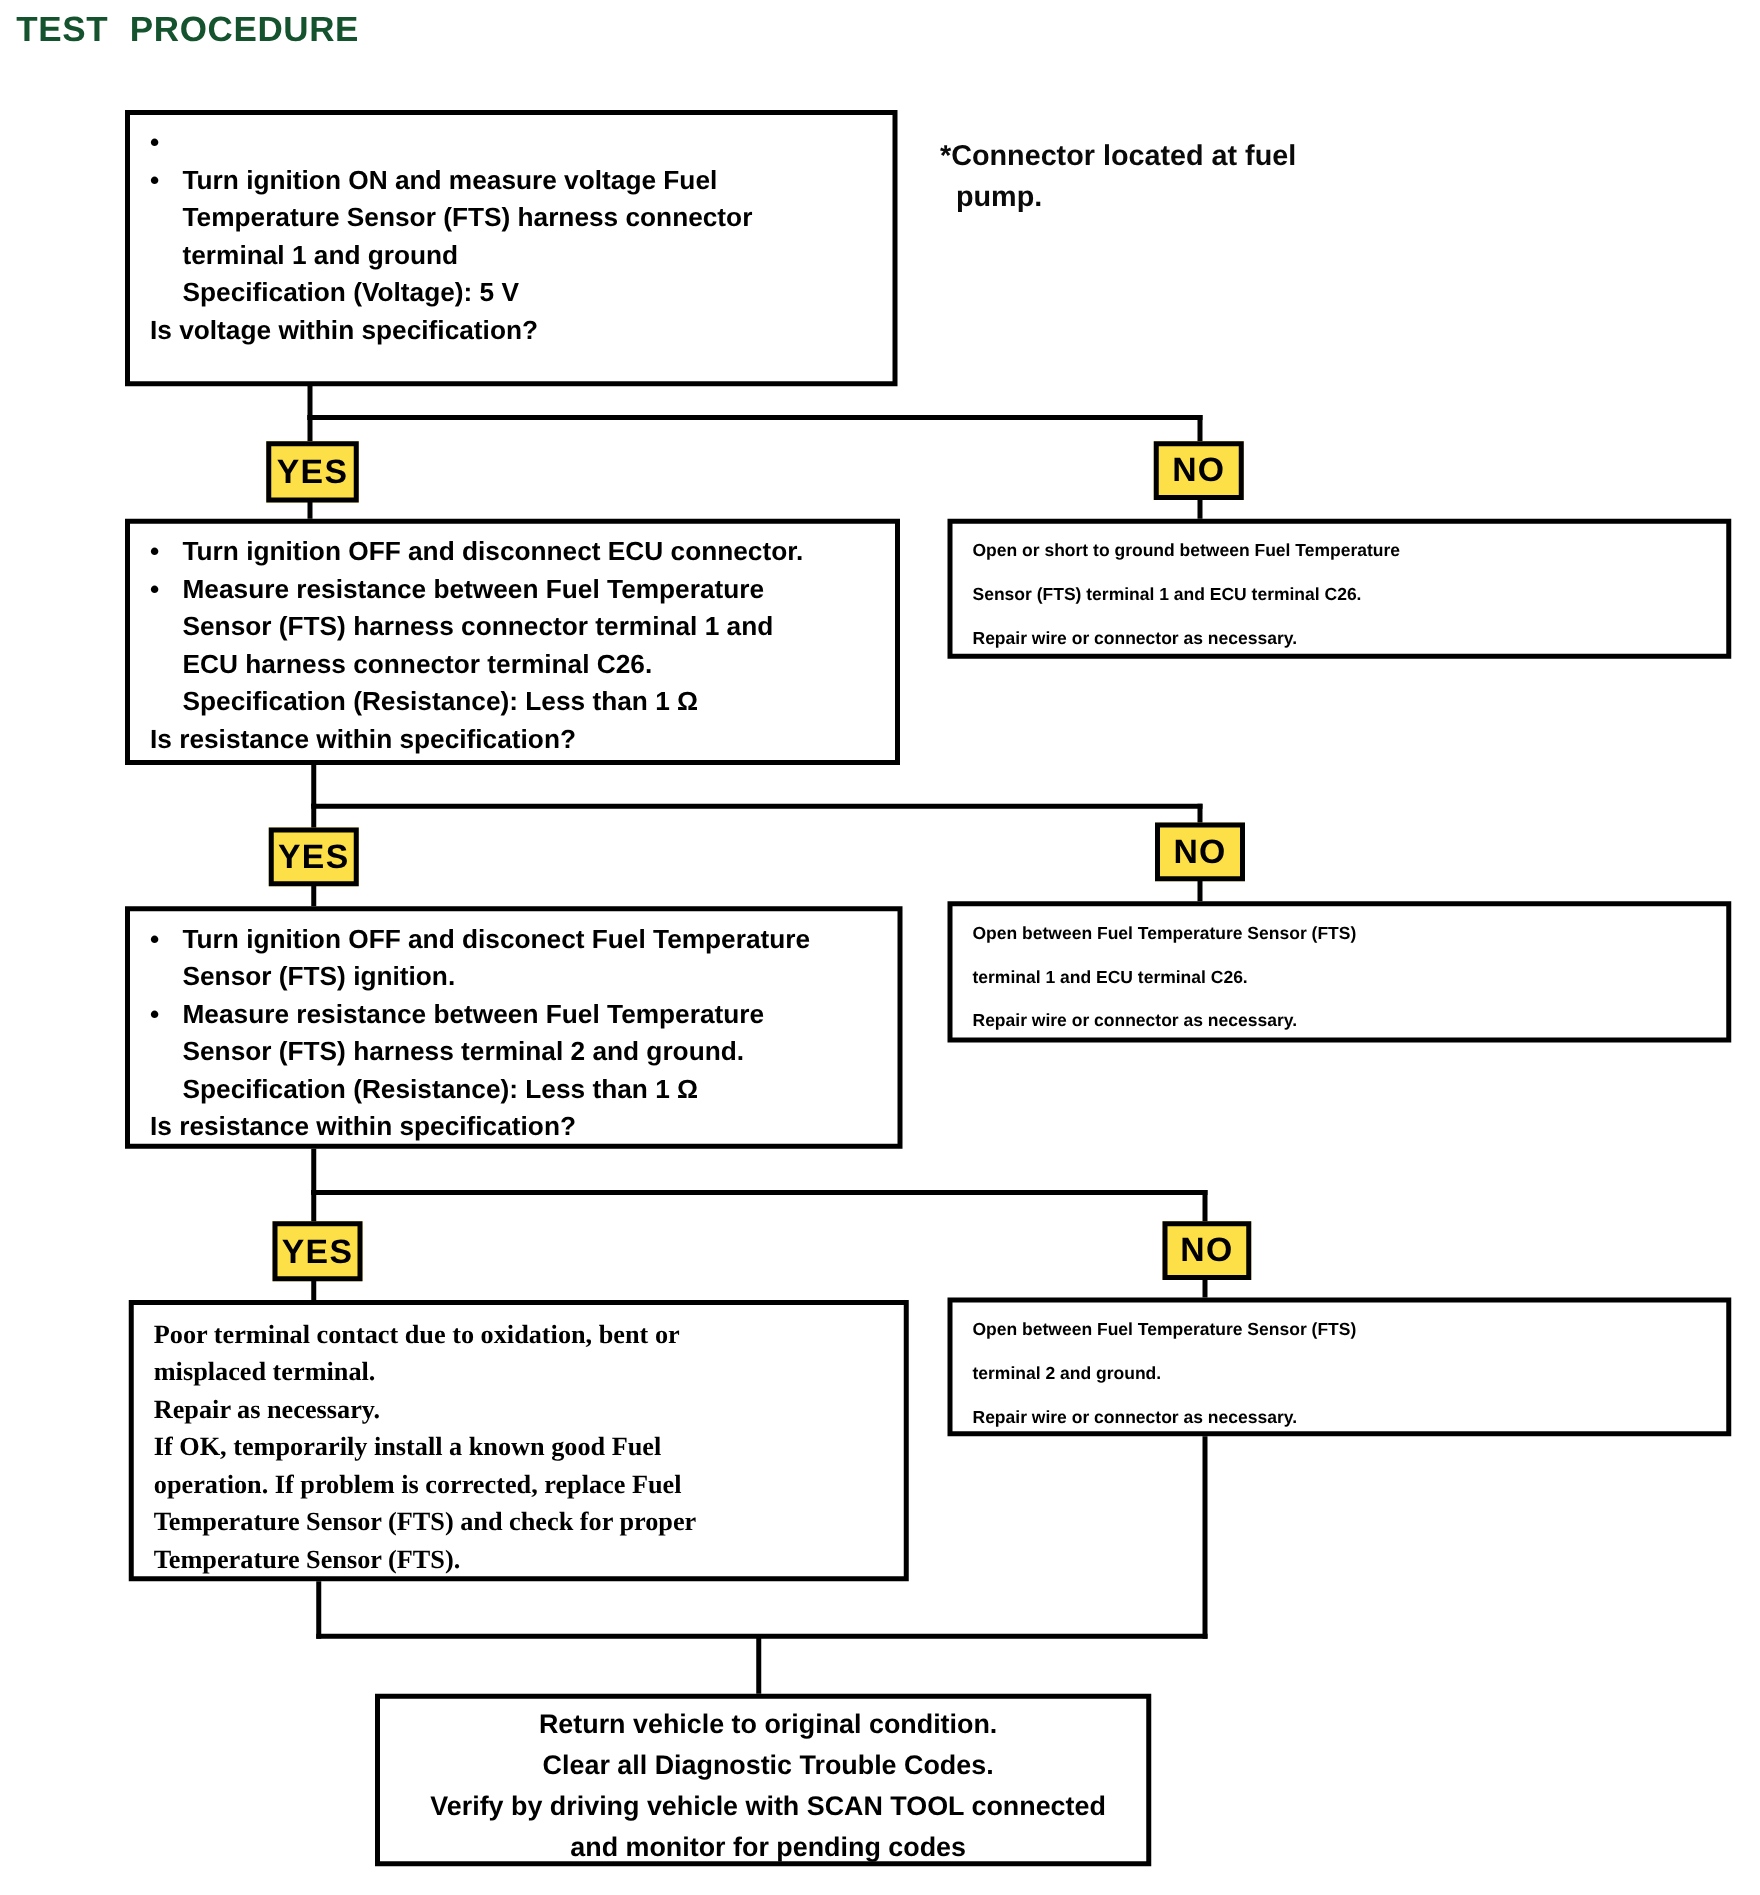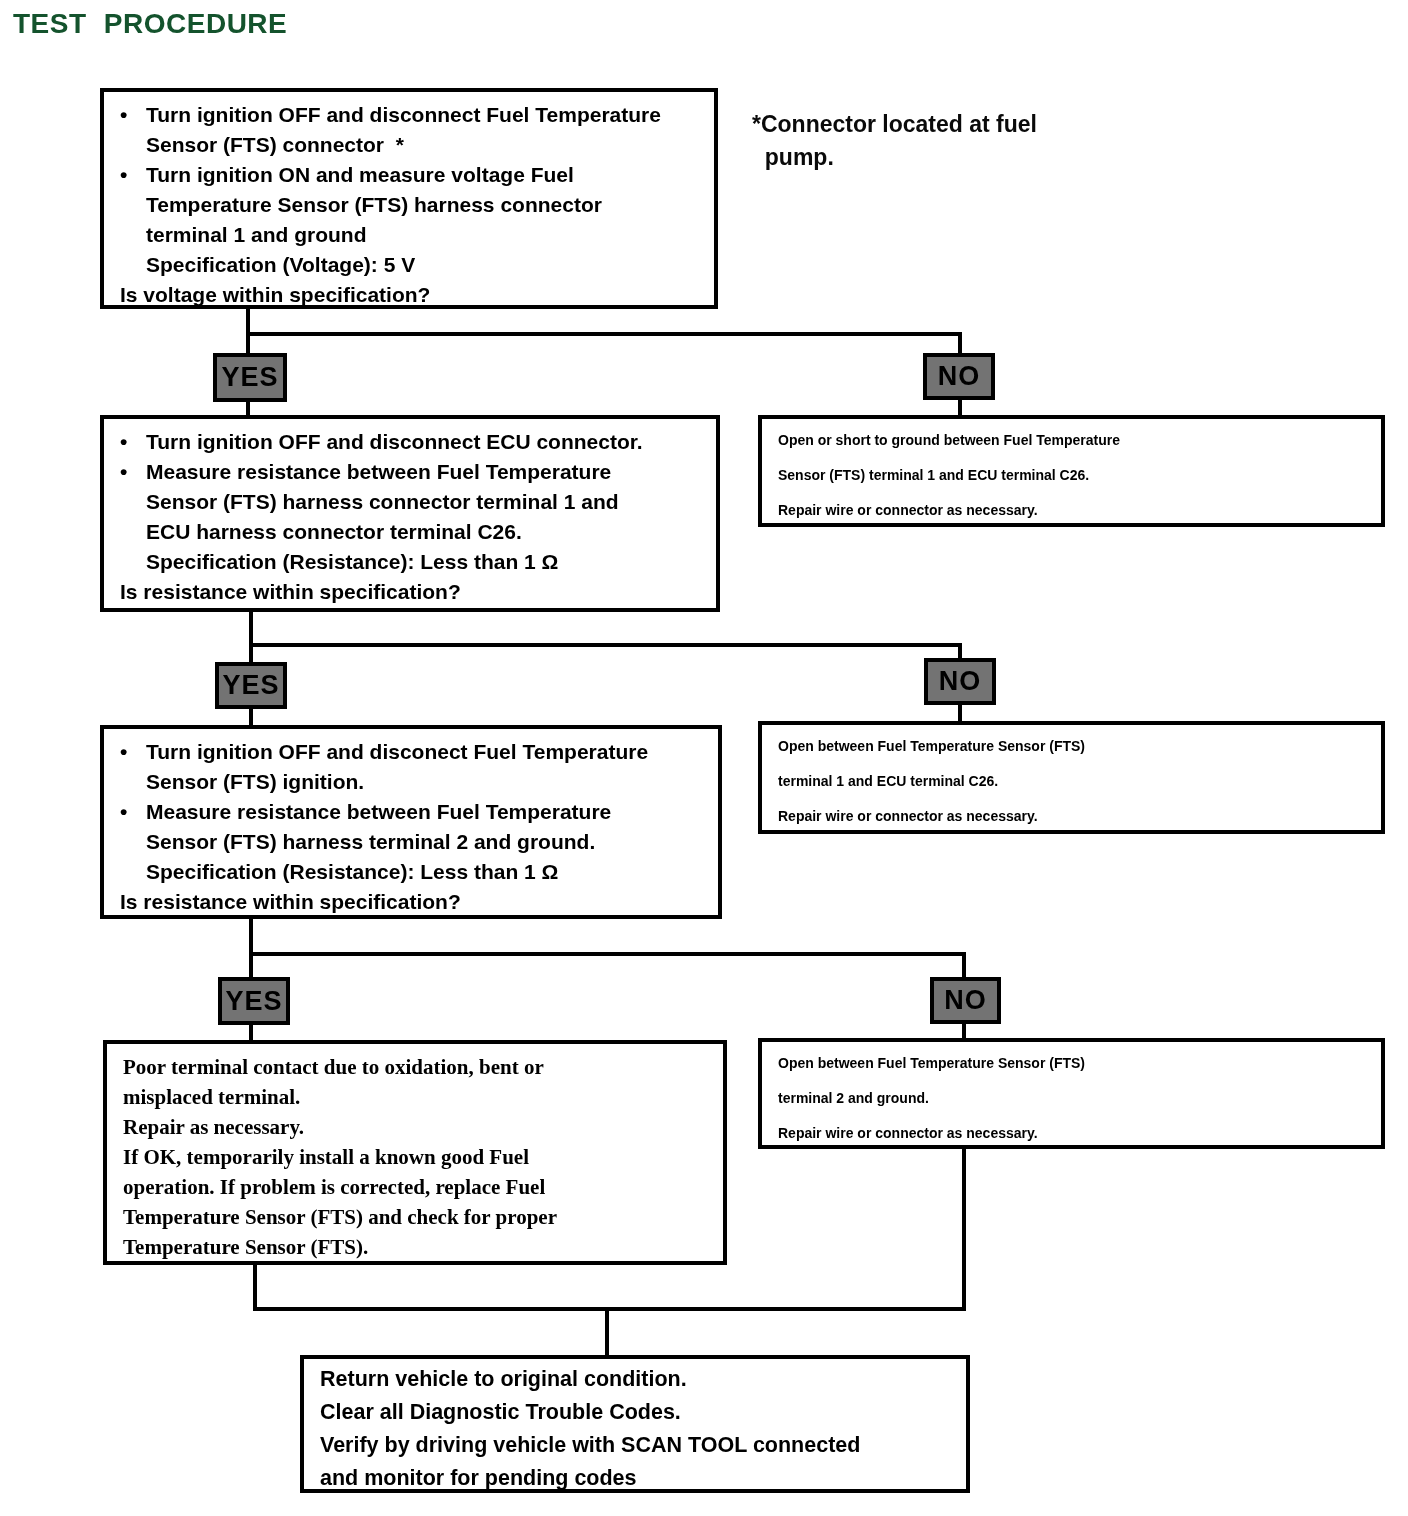--- a/index.html
+++ b/index.html
@@ -28,41 +28,37 @@
   .spec { margin-left:26px; line-height:30px; white-space:pre; }
   .question { line-height:30px; white-space:pre; }
   .result { padding:4px 8px 0 16px; font-size:14px; }
   .bigresult { padding:8px 8px 0 16px; font-size:21px; }
   .final { padding:4px 8px 0 16px; font-size:21.5px; }
   .note {
     position:absolute; font-size:23px; color:#0a0a0a;
   }
   .lbl {
     position:absolute; box-sizing:border-box;
-    border:4px solid #000000; background:#737373;
+    border:4px solid #000000; background:#fde047;
     display:flex; align-items:center; justify-content:center;
     font-size:27px; letter-spacing:1px;
   }
   .vline { position:absolute; width:4px; background:#000000; }
   .hline { position:absolute; height:4px; background:#000000; }
 </style>
 </head>
 <body>
 
 <div class="page">
 
   <div class="title">TEST PROCEDURE</div>
 
   <div class="box step" style="left:100px;top:88px;width:618px;height:221px;">
     <div class="bullet">
       <span class="dot">•</span>
-      <div class="lh30">
-          <div>Turn ignition OFF and disconnect Fuel Temperature</div>
-          <div>Sensor (FTS) connector  *</div>
-        </div>
     </div>
     <div class="bullet">
       <span class="dot">•</span>
       <div class="lh30">
           <div>Turn ignition ON and measure voltage Fuel</div>
           <div>Temperature Sensor (FTS) harness connector</div>
           <div>terminal 1 and ground</div>
         </div>
     </div>
     <div class="spec">Specification (Voltage): 5 V</div>
@@ -165,20 +161,20 @@
       <div>Open between Fuel Temperature Sensor (FTS)</div>
       <div>terminal 2 and ground.</div>
       <div>Repair wire or connector as necessary.</div>
     </div>
 
   <div class="vline" style="left:253px;top:1265px;height:46px;"></div>
   <div class="vline" style="left:962px;top:1149px;height:162px;"></div>
   <div class="hline" style="left:253px;top:1307px;width:713px;"></div>
   <div class="vline" style="left:605px;top:1310px;height:48px;"></div>
 
-  <div class="box final lh33" style="left:300px;top:1355px;width:670px;height:138px;">
+  <div class="box final lh33" style="left:300px;top:1355px;width:621px;height:138px;text-align:center;">
       <div>Return vehicle to original condition.</div>
       <div>Clear all Diagnostic Trouble Codes.</div>
       <div>Verify by driving vehicle with SCAN TOOL connected</div>
       <div>and monitor for pending codes</div>
     </div>
 
 </div>
 
 </body></html>

